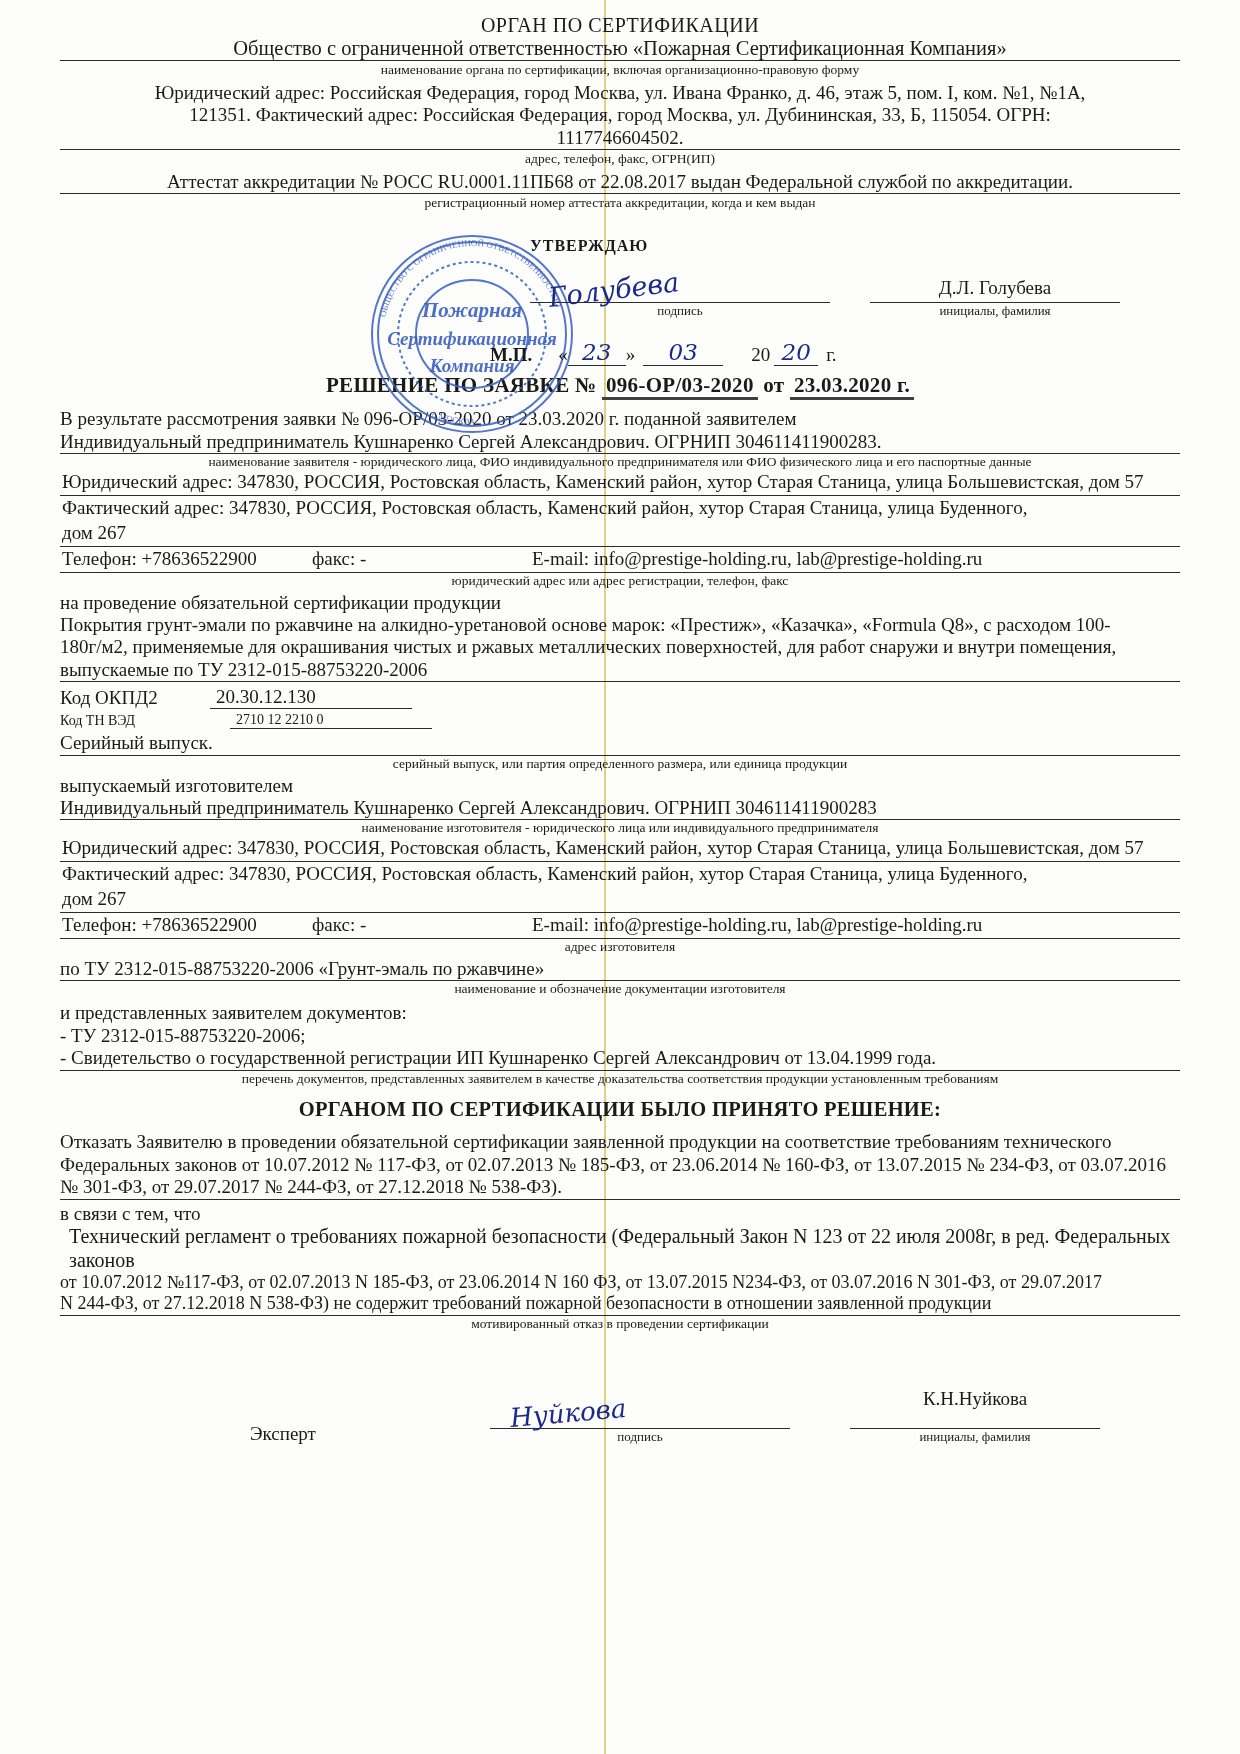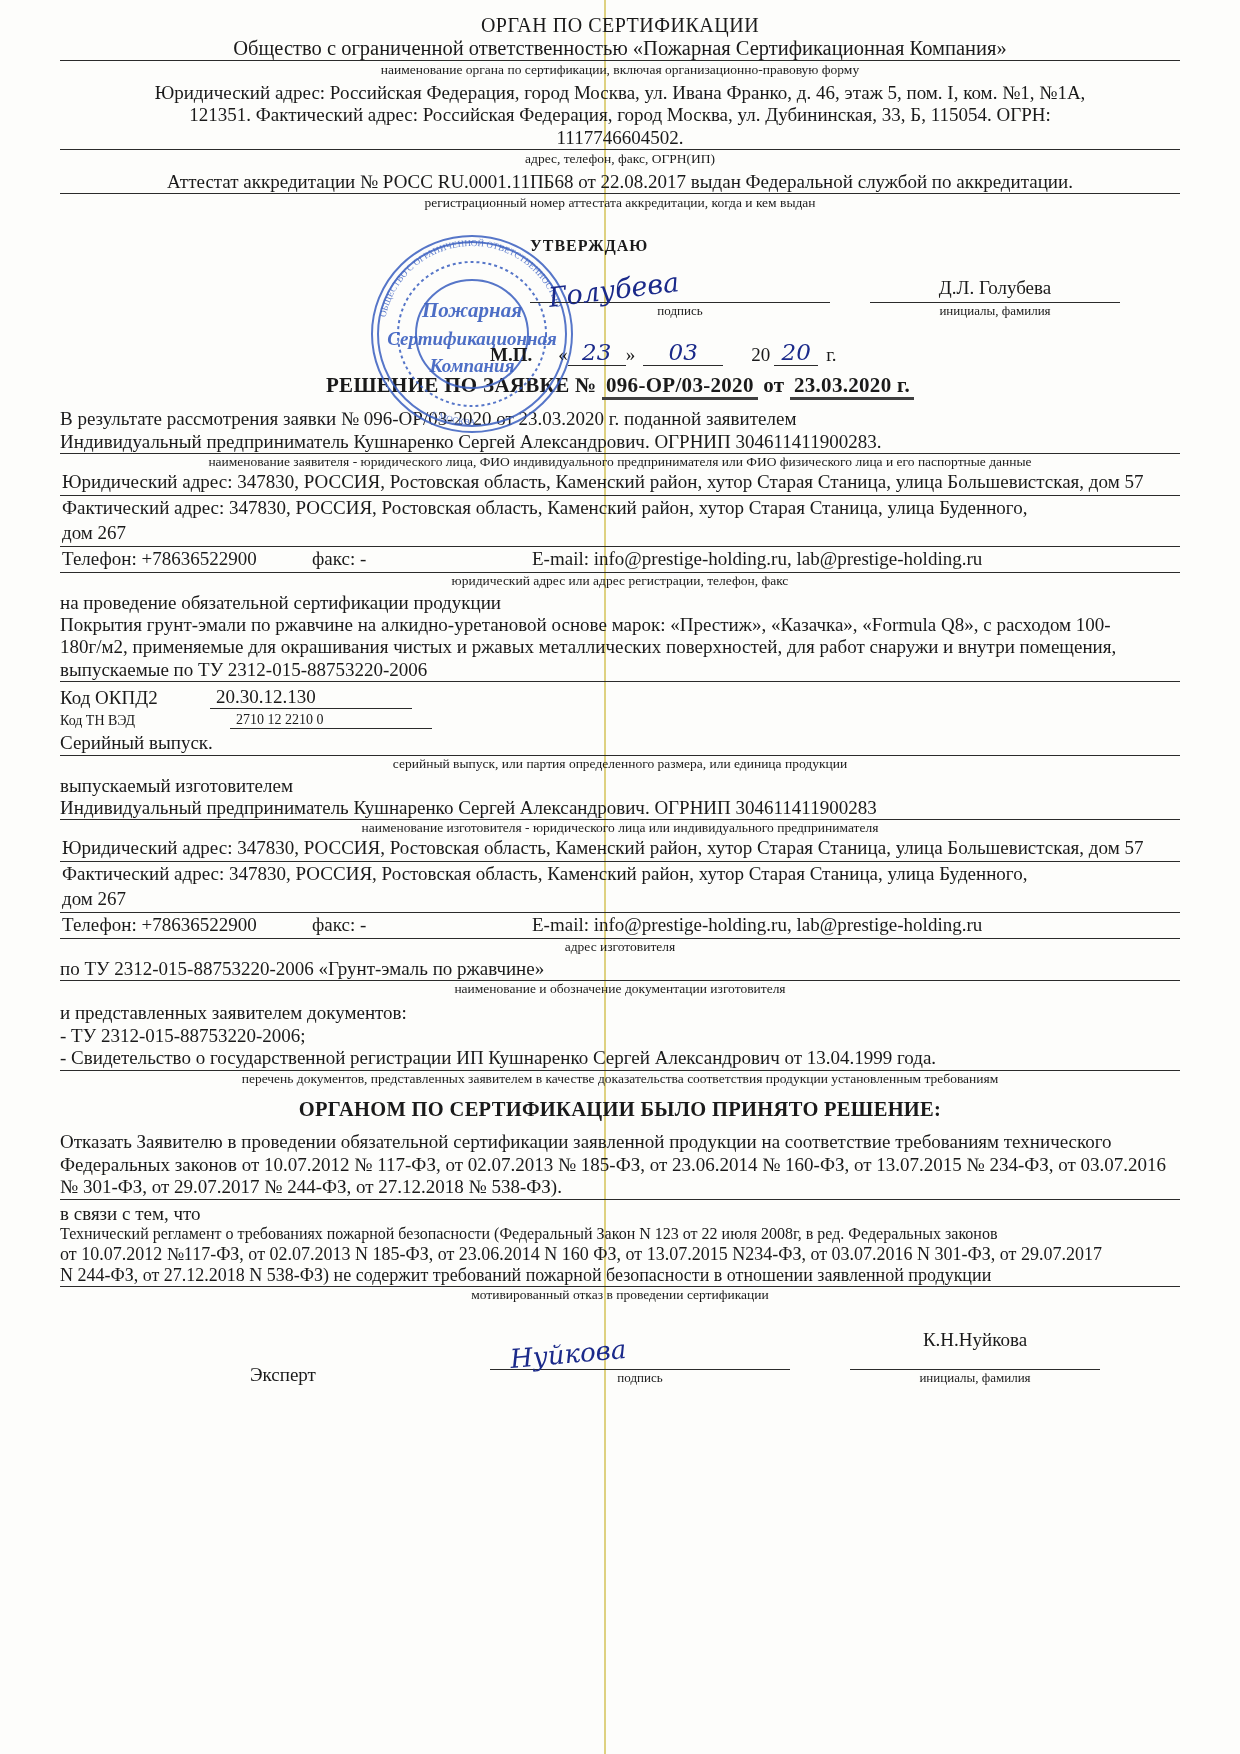--- a/index.html
+++ b/index.html
@@ -258,34 +258,34 @@
 
     <div class="decision-title" style="margin-top:12px; font-size:20.5px;">ОРГАНОМ ПО СЕРТИФИКАЦИИ БЫЛО ПРИНЯТО РЕШЕНИЕ:</div>
 
     <div class="spacer10"></div>
 
     <div class="t-body">Отказать Заявителю в проведении обязательной сертификации заявленной продукции на соответствие требованиям технического</div>
     <div class="t-body">Федеральных законов от 10.07.2012 № 117-ФЗ, от 02.07.2013 № 185-ФЗ, от 23.06.2014 № 160-ФЗ, от 13.07.2015 № 234-ФЗ, от 03.07.2016</div>
     <div class="t-body rule">№ 301-ФЗ, от 29.07.2017 № 244-ФЗ, от 27.12.2018 № 538-ФЗ).</div>
 
     <div class="t-body" style="padding-top:3px;">в связи с тем, что</div>
-    <div class="t-body" style="font-size:16px;">Технический регламент о требованиях пожарной безопасности (Федеральный Закон N 123 от 22 июля 2008г, в ред. Федеральных законов</div>
+    <div class="t-body" style="font-size:20px;margin-left:9px;">Технический регламент о требованиях пожарной безопасности (Федеральный Закон N 123 от 22 июля 2008г, в ред. Федеральных законов</div>
     <div class="t-body" style="font-size:18px;">от 10.07.2012 №117-ФЗ, от 02.07.2013 N 185-ФЗ, от 23.06.2014 N 160 ФЗ, от 13.07.2015 N234-ФЗ, от 03.07.2016 N 301-ФЗ, от 29.07.2017</div>
     <div class="t-body rule" style="font-size:18px;">N 244-ФЗ, от 27.12.2018 N 538-ФЗ) не содержит требований пожарной безопасности в отношении заявленной продукции</div>
     <div class="cap">мотивированный отказ в проведении сертификации</div>
 
     <div style="display:flex; align-items:flex-end; margin-top:26px;">
       <div style="width:200px; font-size:19px; padding-left:190px;">Эксперт</div>
       <div style="width:40px;"></div>
       <div style="width:300px; position:relative;">
         <div class="hand" style="position:absolute; left:20px; top:-28px; font-size:26px; transform:rotate(-5deg);">Нуйкова</div>
         <div style="border-bottom:1px solid #2b2b2b; height:2px;"></div>
         <div class="small-cap-under">подпись</div>
       </div>
       <div style="width:60px;"></div>
       <div style="width:250px;">
-        <div style="border-bottom:1px solid #2b2b2b; text-align:center; font-size:19px; padding-bottom:18px;">К.Н.Нуйкова</div>
+        <div style="border-bottom:1px solid #2b2b2b; text-align:center; font-size:19px; padding-bottom:18px;margin-top:31px;">К.Н.Нуйкова</div>
         <div class="small-cap-under">инициалы, фамилия</div>
       </div>
     </div>
 
   </div>
 </div>
 
 </body></html>

